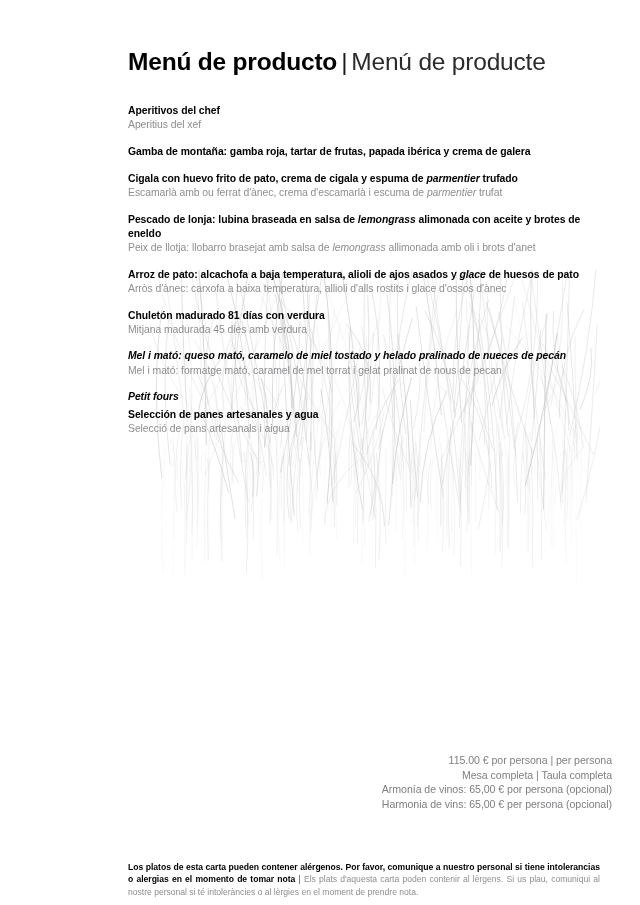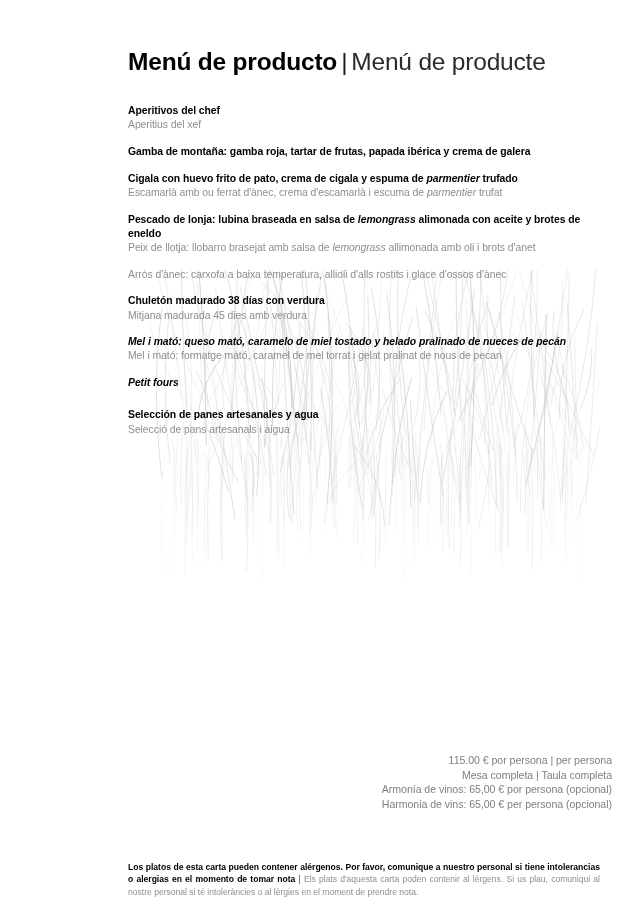--- a/index.html
+++ b/index.html
@@ -65,21 +65,21 @@
   }
   .course-ca {
     font-size: 10.4px;
     font-weight: 400;
     color: #8e8e90;
     line-height: 14.2px;
     letter-spacing: -0.05px;
   }
   .course-es i, .course-ca i { font-style: italic; }
   .course.italic-head .course-es { font-style: italic; }
-  .course.no-sub { margin-bottom: 18px; }
+  .course.no-sub { margin-bottom: 3px; }
 
   #pricing {
     position: absolute;
     right: 28px;
     top: 753px;
     width: 420px;
     text-align: right;
     font-size: 10.6px;
     line-height: 14.6px;
     color: #7f7f82;
@@ -500,24 +500,25 @@
       </div>
       <div class="course">
         <div class="course-es">Cigala con huevo frito de pato, crema de cigala y espuma de <i>parmentier</i> trufado</div>
         <div class="course-ca">Escamarlà amb ou ferrat d'ànec, crema d'escamarlà i escuma de <i>parmentier</i> trufat</div>
       </div>
       <div class="course">
         <div class="course-es">Pescado de lonja: lubina braseada en salsa de <i>lemongrass</i> alimonada con aceite y brotes de eneldo</div>
         <div class="course-ca">Peix de llotja: llobarro brasejat amb salsa de <i>lemongrass</i> allimonada amb oli i brots d'anet</div>
       </div>
       <div class="course">
+        <div class="course-es">Arroz de pato: alcachofa a baja temperatura, alioli de ajos asados y <i>glace</i> de huesos de pato</div>
         <div class="course-ca">Arròs d'ànec: carxofa a baixa temperatura, allioli d'alls rostits i glace d'ossos d'ànec</div>
       </div>
       <div class="course">
-        <div class="course-es">Chuletón madurado 38 días con verdura</div>
+        <div class="course-es">Chuletón madurado 81 días con verdura</div>
         <div class="course-ca">Mitjana madurada 45 dies amb verdura</div>
       </div>
       <div class="course italic-head">
         <div class="course-es"><i>Mel i mató:</i> queso mató, caramelo de miel tostado y helado pralinado de nueces de pecán</div>
         <div class="course-ca">Mel i mató: formatge mató, caramel de mel torrat i gelat pralinat de nous de pecan</div>
       </div>
       <div class="course italic-head no-sub">
         <div class="course-es">Petit fours</div>
       </div>
       <div class="course">

